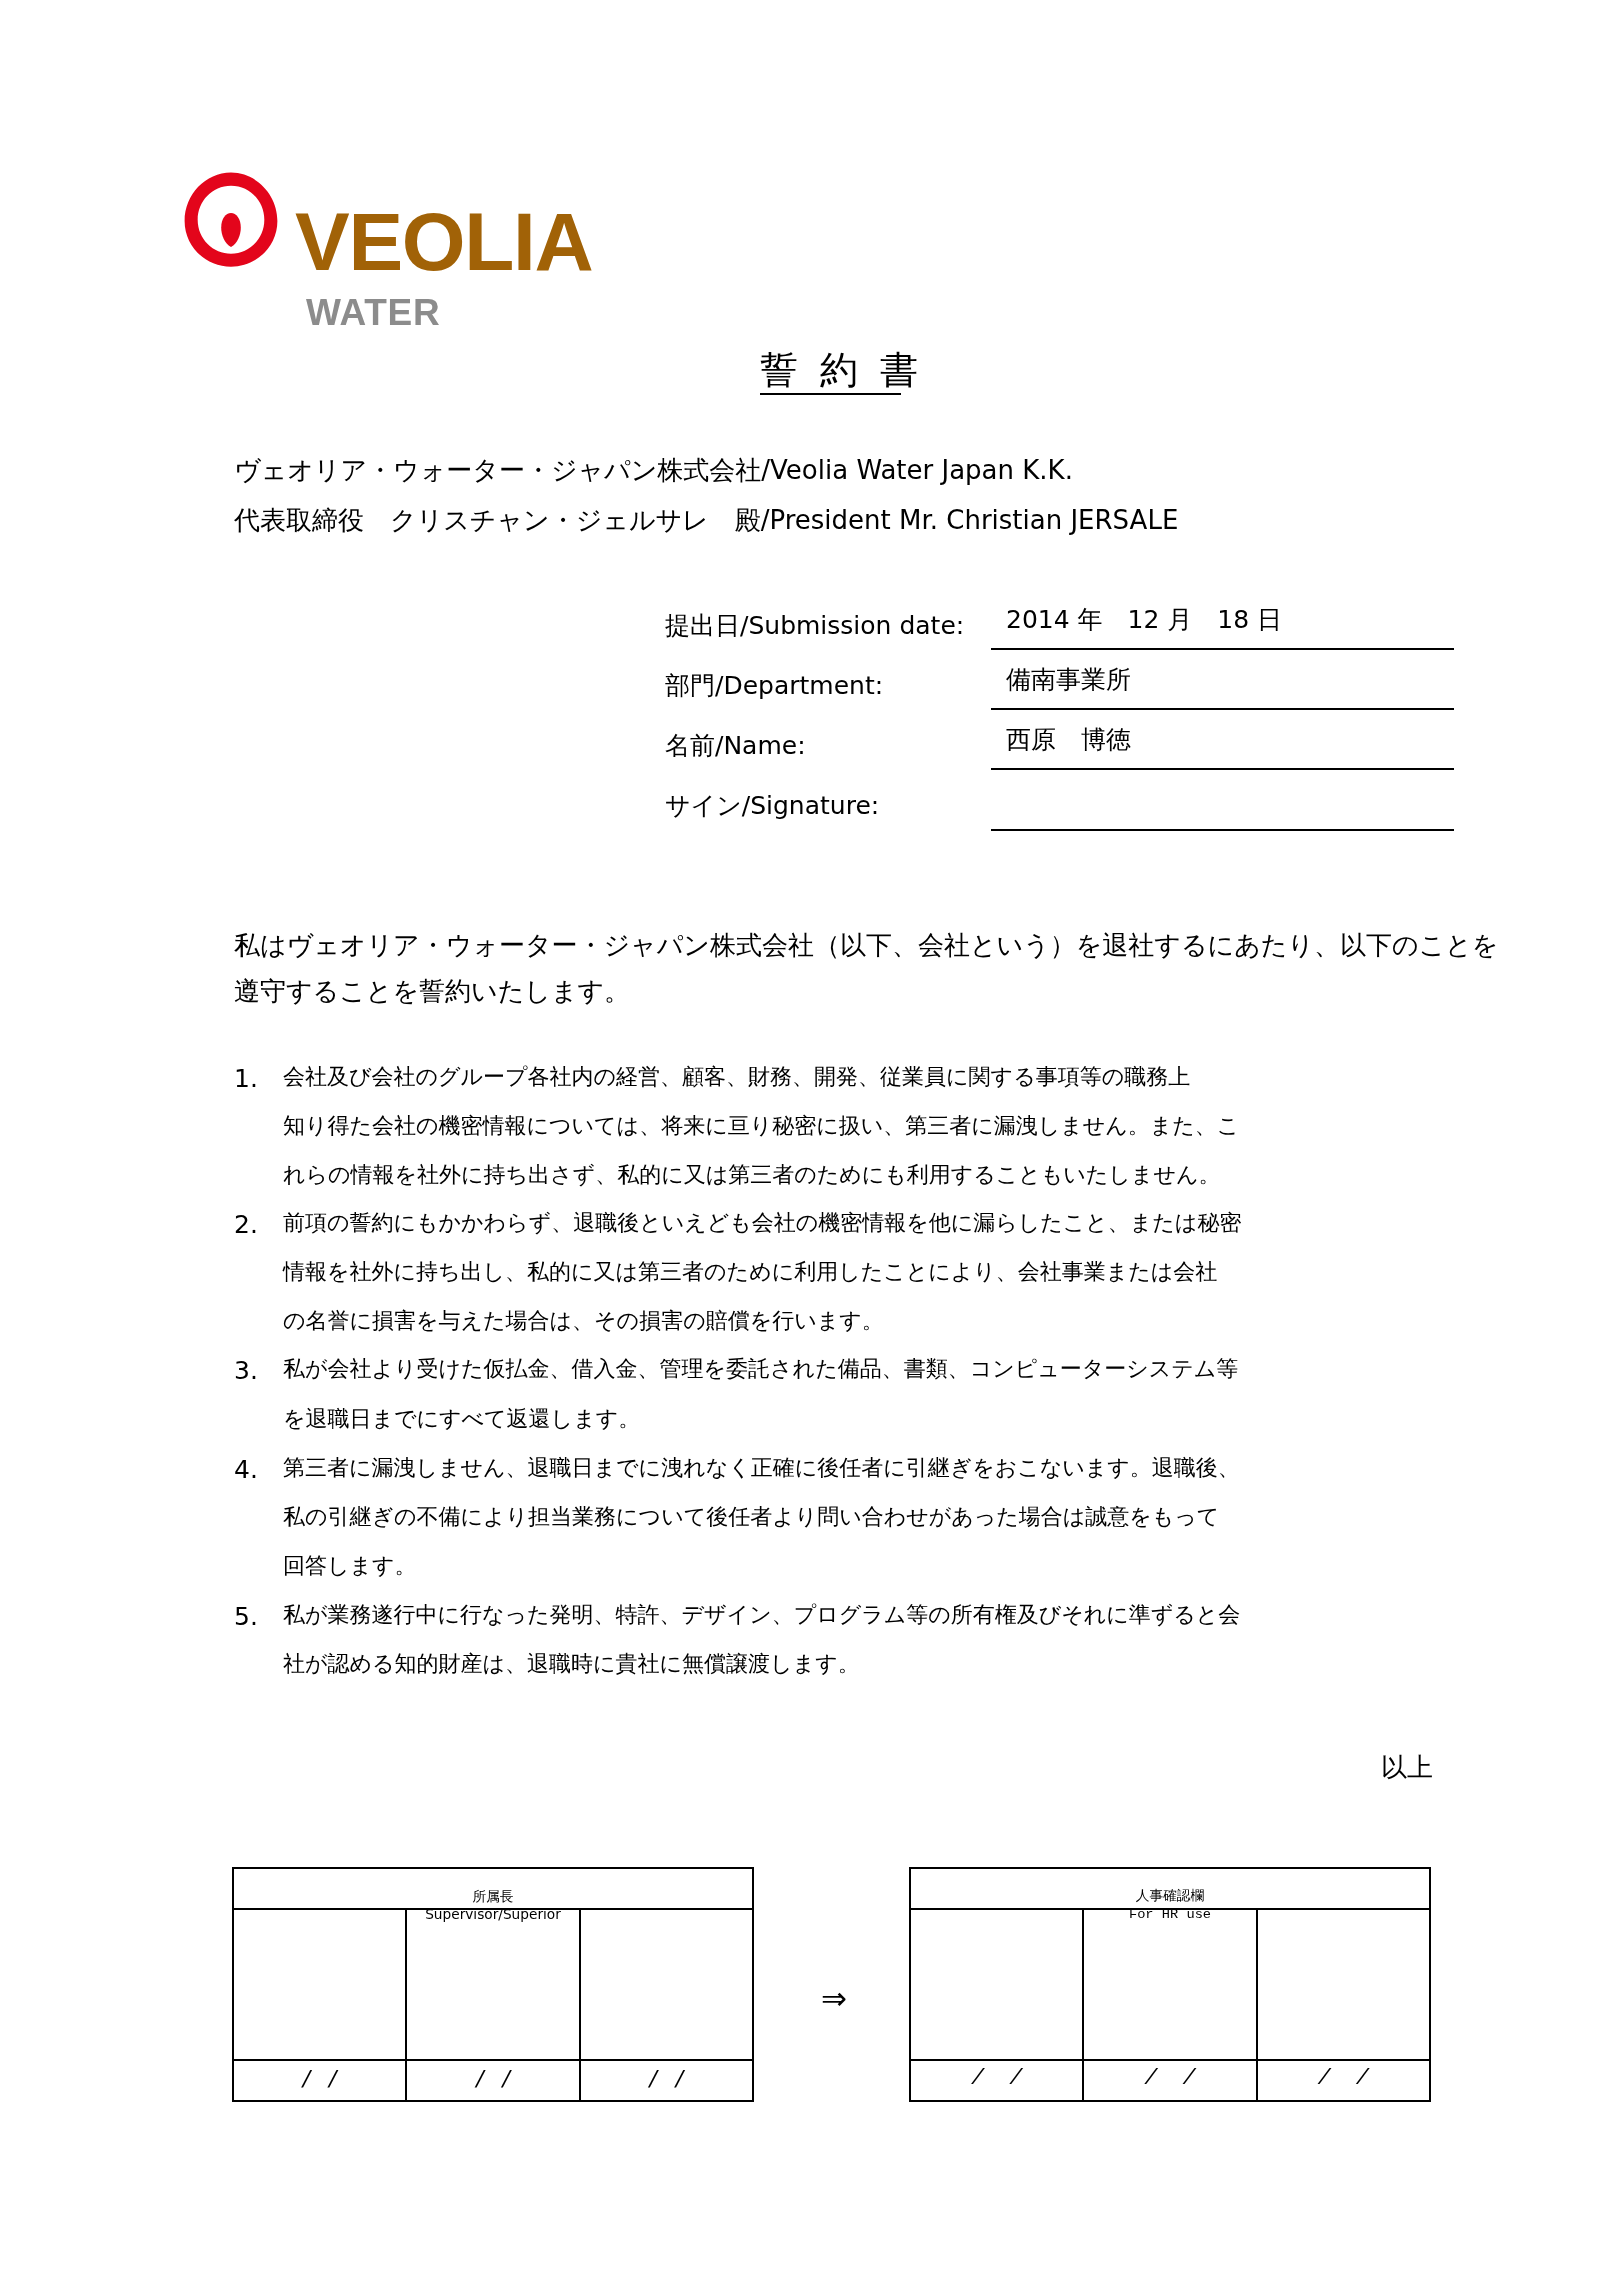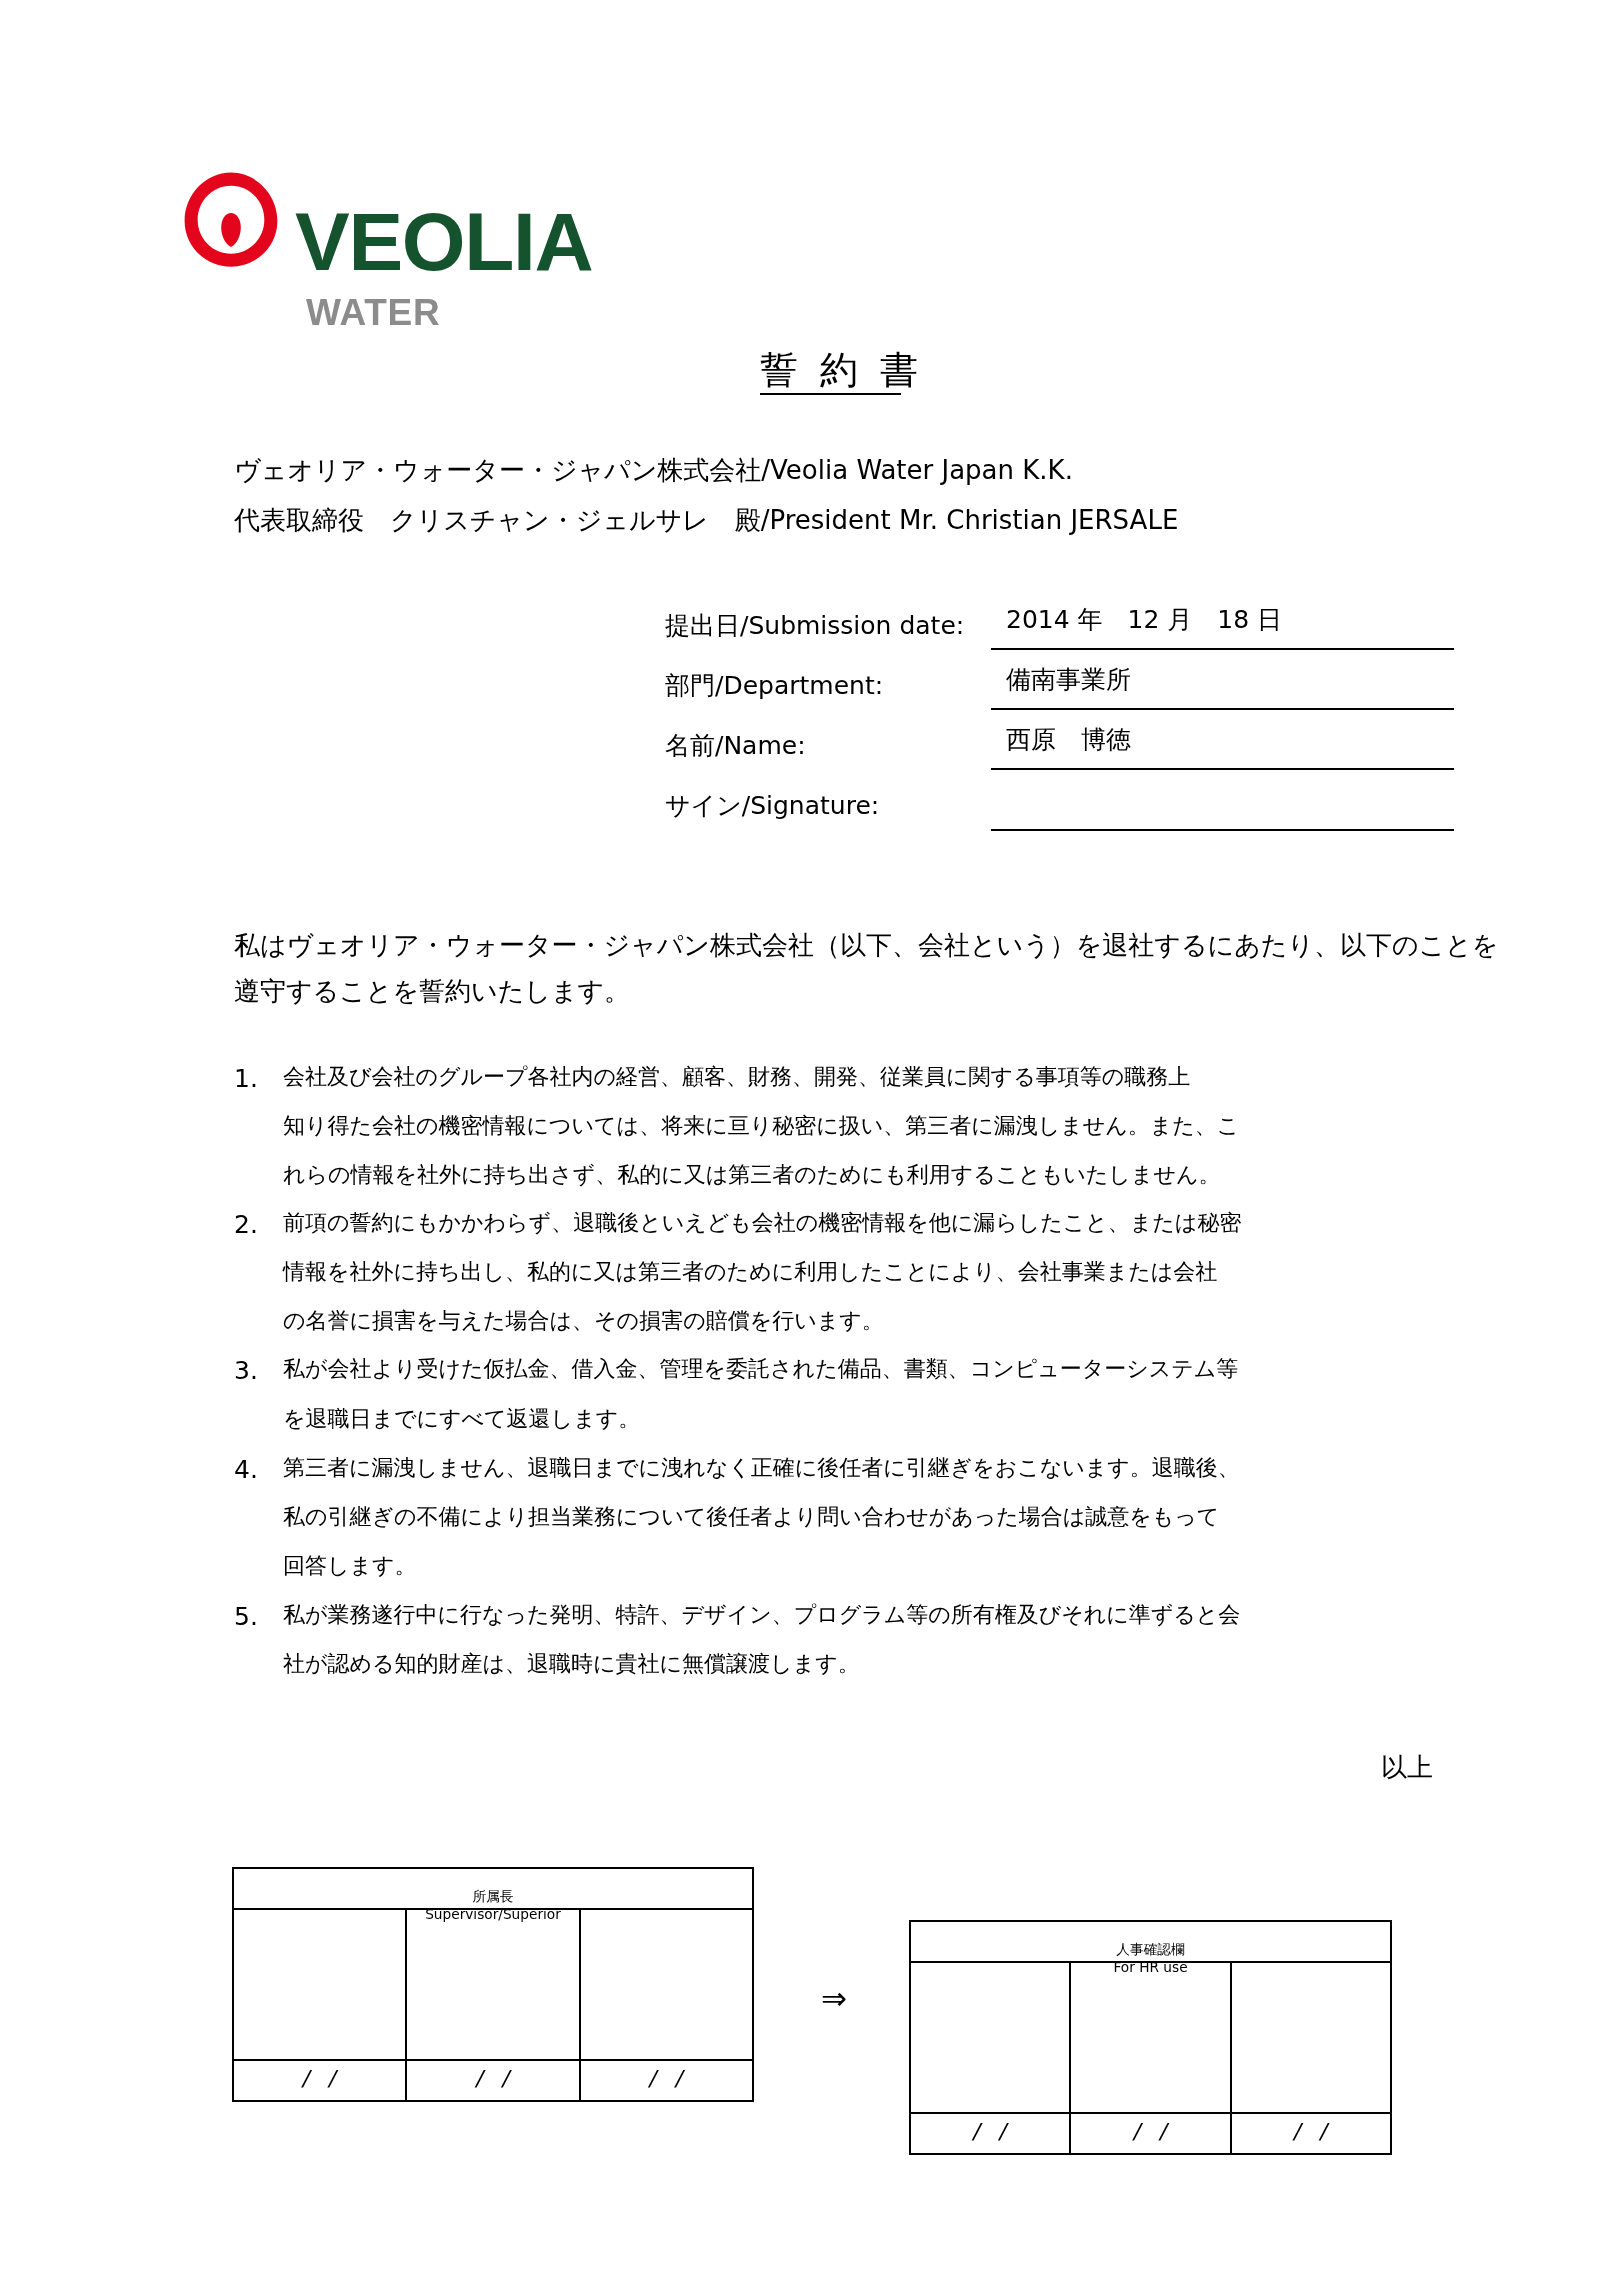--- a/index.html
+++ b/index.html
@@ -3,21 +3,21 @@
 <meta charset="utf-8">
 <style>
   html, body { margin: 0; padding: 0; background: #ffffff; }
   body { width: 1623px; height: 2295px; position: relative; overflow: hidden;
          font-family: "DejaVu Sans", "Liberation Sans", sans-serif; color: #000; }
   .abs { position: absolute; white-space: nowrap; }
 
   
   .logo { position: absolute; left: 182px; top: 170px; width: 406px; height: 164px; }
   .logo-word { position: absolute; left: 113px; top: 31px; font-family: "Liberation Sans", sans-serif;
-               font-weight: bold; font-size: 82px; color: #14532d; letter-spacing: -1.3px; line-height: 1; }
+               font-weight: bold; font-size: 82px; color: #a16207; letter-spacing: -1.3px; line-height: 1; }
   .logo-sub { position: absolute; left: 124px; top: 124px; font-family: "Liberation Sans", sans-serif;
               font-weight: bold; font-size: 37px; color: #8c8c8c; line-height: 1; letter-spacing: 0.7px; }
 
   
   .title { left: 760px; top: 351px; font-size: 38px; letter-spacing: 22px; line-height: 1;
            padding-bottom: 3.9px; border-bottom: 2.6px solid #000; width: 141px; text-align: left; }
 
   .addr { left: 234px; font-size: 26px; line-height: 1; font-family: "DejaVu Sans", sans-serif; }
 
   
@@ -131,21 +131,21 @@
       <div class="box-date">/ /</div>
     </div>
     <div class="box-col">
       <div class="box-date">/ /</div>
     </div>
   </div>
 </div>
 
 <div class="abs arrow">⇒</div>
 
-<div class="box" style="left:909px; top:1920px; width:483px; height:235px;">
+<div class="box" style="left:909px; top:1867px; width:522px; height:235px;font-family:Liberation Mono, monospace;">
   <div class="box-head">
     <div>人事確認欄</div>
     <div>For HR use</div>
   </div>
   <div class="box-cols">
     <div class="box-col">
       <div class="box-date">/ /</div>
     </div>
     <div class="box-col">
       <div class="box-date">/ /</div>

